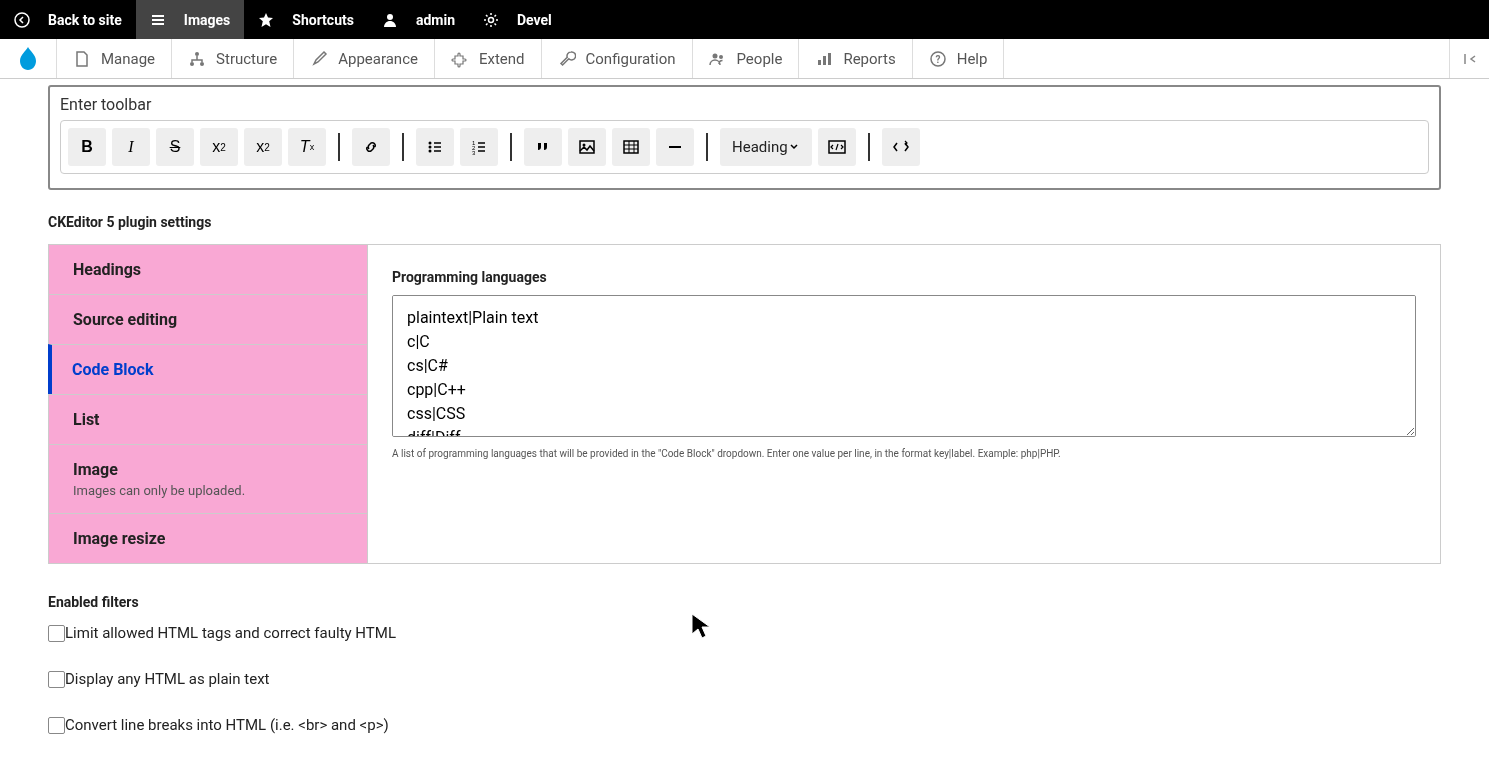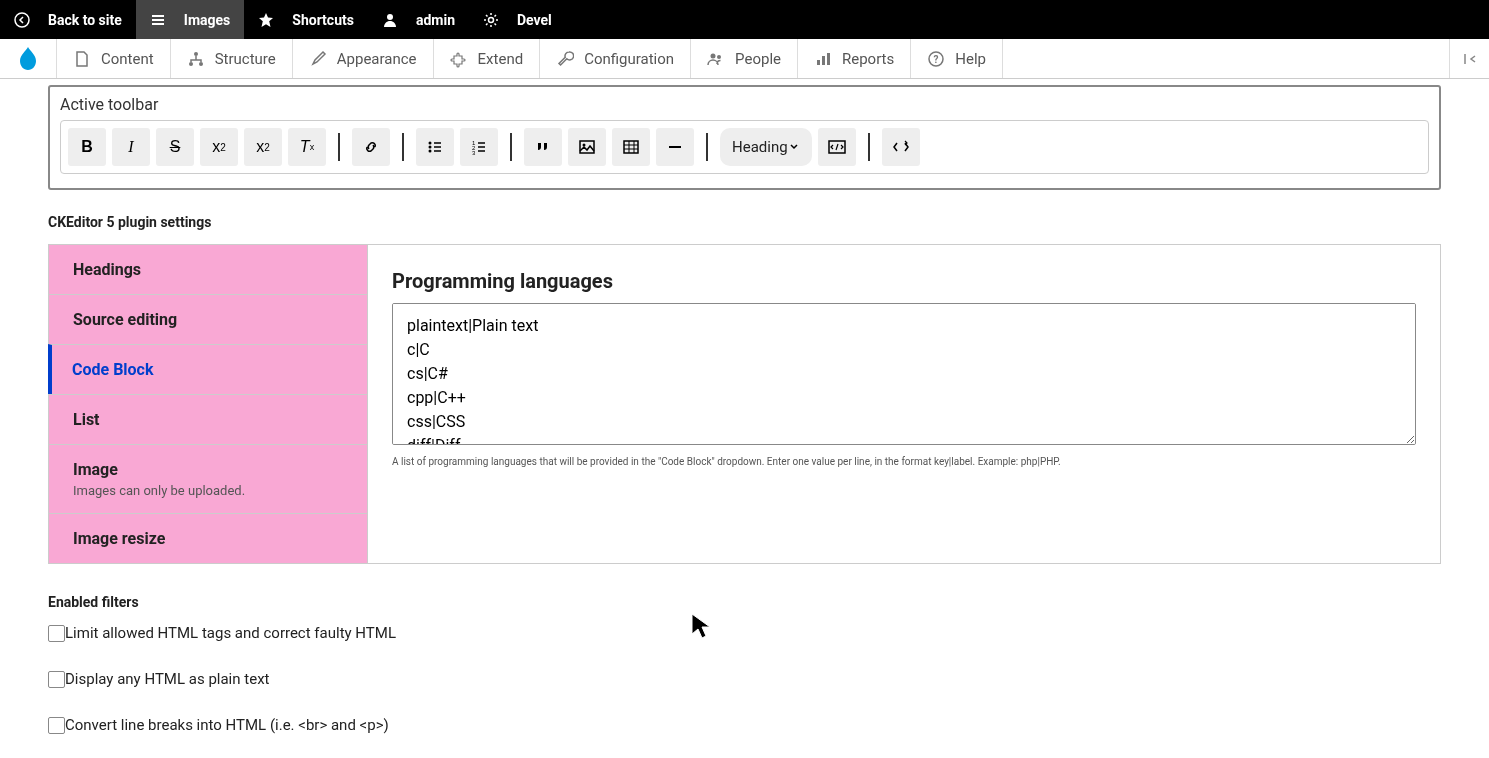--- a/index.html
+++ b/index.html
@@ -20,36 +20,36 @@
 
 
 .main { padding: 0 48px 40px 48px; }
 
 
 .toolbar-outer { border: 2px solid #888; border-radius: 3px; padding: 8px 10px 14px 10px; margin-top: 6px; position: relative; }
 .toolbar-label { font-size: 16px; color: #333; margin-bottom: 6px; }
 .toolbar-row { border: 1px solid #ccc; border-radius: 4px; padding: 7px; display: flex; gap: 6px; align-items: center; flex-wrap: wrap; }
 .tbtn { width: 38px; height: 38px; background: #eee; border: none; border-radius: 3px; display: flex; align-items: center; justify-content: center; cursor: pointer; font-size: 16px; }
 .tsep { width: 2px; height: 28px; background: #333; margin: 0 6px; }
-.tdropdown { height: 38px; background: #eee; border-radius: 10px; display: flex; align-items: center; padding: 0 12px; cursor: pointer; font-size: 15px; }
+.tdropdown { height: 38px; background: #eee; border-radius: 3px; display: flex; align-items: center; padding: 0 12px; cursor: pointer; font-size: 15px; }
 
 
 .sect-h { font-weight: bold; font-size: 14px; margin: 24px 0 14px 0; }
 
 
 .vtabs-wrap { display: flex; }
 .vtabs { width: 319px; flex-shrink: 0; }
 .vtab { padding: 15px 24px; border: 1px solid #ccc; border-right: none; cursor: pointer; background: #f9a8d4; margin-top: -1px; }
 .vtab:first-child { margin-top: 0; }
 .vtab-title { font-weight: bold; font-size: 16px; color: #222; }
 .vtab-desc { font-size: 13px; color: #555; margin-top: 4px; }
 .vtab.active { border-left: 4px solid #003ecc; padding-left: 20px; }
 .vtab.active .vtab-title { color: #003ecc; }
 .vpanel { flex: 1; border: 1px solid #ccc; padding: 24px; min-height: 316px; }
-.field-label { font-weight: bold; font-size: 20px; margin-bottom: 10px; }
+.field-label { font-weight: bold; font-size: 14px; margin-bottom: 10px; }
 .languages-ta { width: 100%; height: 142px; border: 1px solid #888; border-radius: 2px; padding: 10px 14px; font-size: 16px; font-family: inherit; resize: both; line-height: 1.5; }
 .field-desc { font-size: 10px; color: #555; margin-top: 8px; }
 
 
 .filter-row { display: flex; align-items: center; gap: 0; margin-bottom: 28px; }
 .chk { width: 17px; height: 17px; border: 1px solid #888; border-radius: 2px; background: #fff; cursor: pointer; flex-shrink: 0; }
 .filter-label { font-size: 15px; }
 
 
 .cursor-arrow { position: absolute; left: 690px; top: 612px; pointer-events: none; }
@@ -110,21 +110,21 @@
     <svg width="24" height="28" viewBox="0 0 24 28">
         <path d="M12 2c-2 4-8 8-8 14 0 5 3.5 9 8 9s8-4 8-9c0-6-6-10-8-14z" fill="#009cde"></path>
       </svg>
   </div>
   <div class="nav-item">
     <span class="nicon">
         <svg width="18" height="18" viewBox="0 0 18 18">
           <path d="M4 2h7l3 3v11H4z" fill="none" stroke="#777" stroke-width="1.5"></path>
         </svg>
       </span>
-    <span>Content</span>
+    <span>Manage</span>
   </div>
   <div class="nav-item">
     <span class="nicon">
         <svg width="18" height="18" viewBox="0 0 18 18">
           <circle cx="9" cy="4" r="2" fill="#777"></circle>
           <circle cx="4" cy="14" r="2" fill="#777"></circle>
           <circle cx="14" cy="14" r="2" fill="#777"></circle>
           <path d="M9 6v4M9 10H4v2M9 10h5v2" stroke="#777" stroke-width="1.5" fill="none"></path>
         </svg>
       </span>
@@ -186,21 +186,21 @@
   <div class="collapse-btn">
     <svg width="16" height="16" viewBox="0 0 16 16">
         <path d="M3 3v10M13 5l-4 3 4 3" stroke="#888" stroke-width="1.5" fill="none"></path>
       </svg>
   </div>
 </div>
 
 <div class="main">
 
   <div class="toolbar-outer">
-    <div class="toolbar-label">Active toolbar</div>
+    <div class="toolbar-label">Enter toolbar</div>
     <div class="toolbar-row">
       <button class="tbtn">
           <b>B</b>
         </button>
       <button class="tbtn">
           <i style="font-family:serif">I</i>
         </button>
       <button class="tbtn">
           <span style="text-decoration:line-through">S</span>
         </button>

